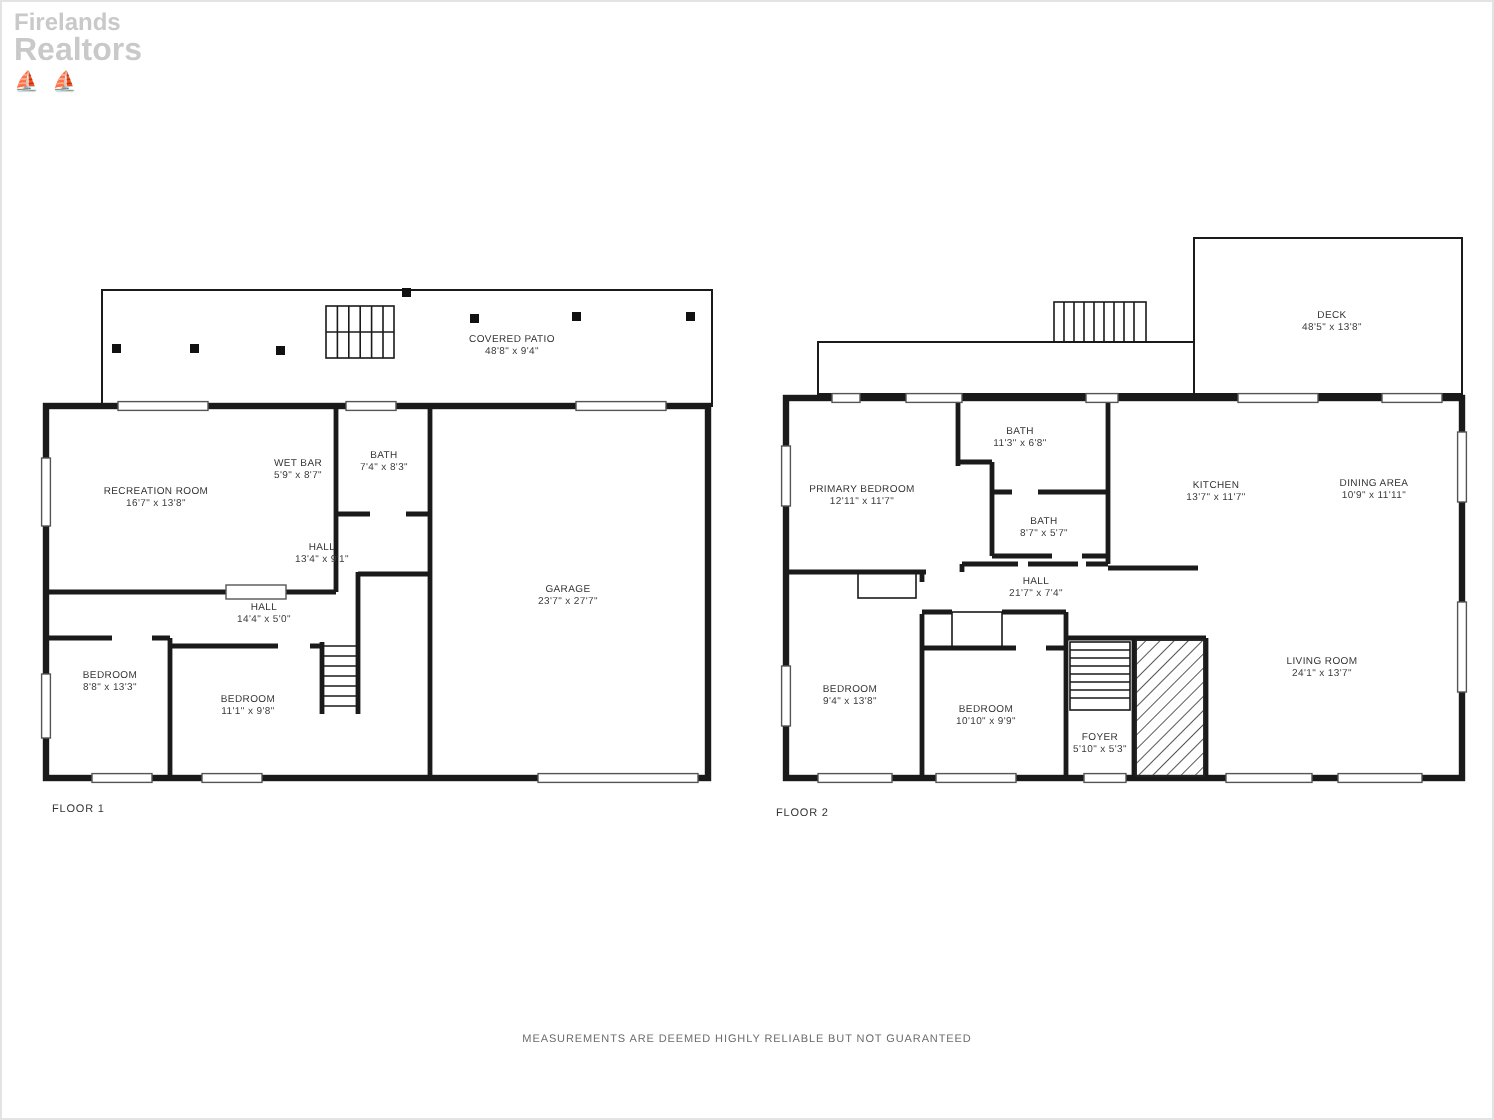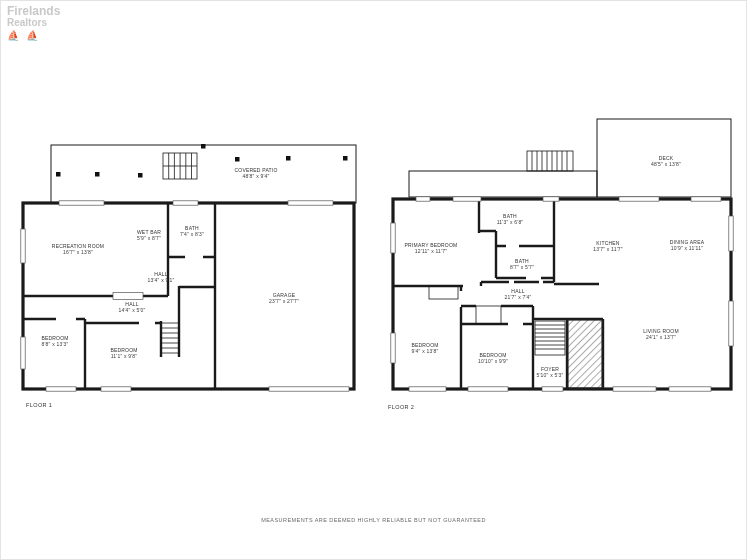--- a/index.html
+++ b/index.html
@@ -8,21 +8,21 @@
         font-family:"Liberation Sans", sans-serif;}
   #plan-svg{position:absolute;left:0;top:0;}
   .room-label{position:absolute;transform:translate(-50%,-50%);text-align:center;
               font-size:5px;line-height:6px;color:#333;letter-spacing:.2px;white-space:nowrap;}
   .room-label .dims{font-size:5px;color:#3a3a3a;}
   .floor-label{position:absolute;font-size:5.5px;color:#333;letter-spacing:.4px;}
   .disclaimer{position:absolute;left:0;right:0;top:516px;text-align:center;
               font-size:5.5px;color:#6a6a6a;letter-spacing:.45px;}
   .watermark{position:absolute;left:6px;top:4px;color:#c9c9c9;line-height:1.05;}
   .wm-name{font-size:12px;font-weight:bold;}
-  .wm-sub{font-size:10px;font-weight:bold;}
+  .wm-sub{font-size:16px;font-weight:bold;}
   .wm-boats{font-size:10px;margin-top:3px;letter-spacing:2px;color:#d2d2d2;}
 </style>
 </head>
 <body>
 
 <div id="page">
 
   <div class="watermark">
     <div class="wm-name">Firelands</div>
     <div class="wm-sub">Realtors</div>

